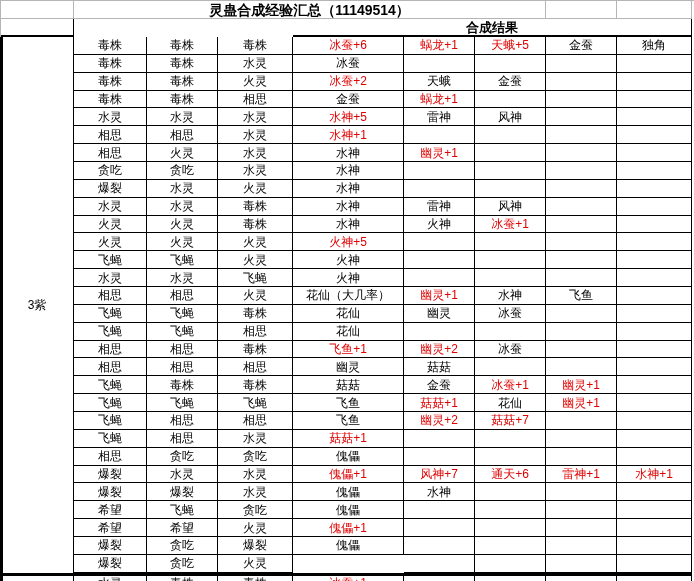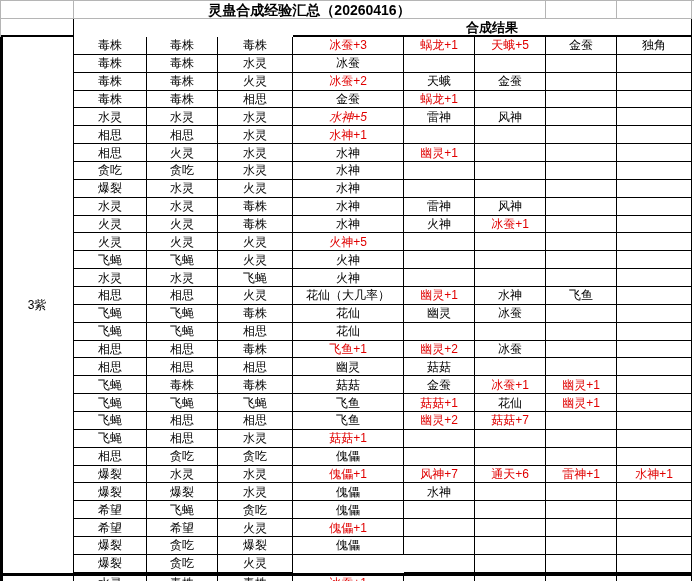--- a/index.html
+++ b/index.html
@@ -32,41 +32,41 @@
   .partial span{margin-top:1px;}
 </style>
 </head>
 <body>
 
 <div class="hline-top"></div>
 
 <div class="grid">
 
   <div class="cell lt" style="grid-row:1;grid-column:1;"></div>
-  <div class="cell lt title-cell" style="grid-row:1;grid-column:2/span 6;">灵蛊合成经验汇总（20260416）</div>
+  <div class="cell lt title-cell" style="grid-row:1;grid-column:2/span 6;">灵蛊合成经验汇总（11149514）</div>
   <div class="cell lt" style="grid-row:1;grid-column:8;"></div>
   <div class="cell lt" style="grid-row:1;grid-column:9;"></div>
 
   <div class="cell hdr" style="grid-row:2;grid-column:1;"></div>
   <div class="cell hdr" style="grid-row:2;grid-column:5/span 5;">合成结果</div>
 
   <div class="cell section-cell" style="grid-row:3/span 30;grid-column:1;">3紫</div>
 
   <div class="band" style="grid-row:33;grid-column:1/span 9;"></div>
 <div class="cell" style="grid-area: 3 / 2;">
       <span>毒株</span>
     </div>
     <div class="cell" style="grid-area: 3 / 3;">
       <span>毒株</span>
     </div>
     <div class="cell" style="grid-area: 3 / 4;">
       <span>毒株</span>
     </div>
     <div class="cell" style="grid-area: 3 / 5;">
-      <span class="red">冰蚕+3</span>
+      <span class="red">冰蚕+6</span>
     </div>
     <div class="cell" style="grid-area: 3 / 6;">
       <span class="red">蜗龙+1</span>
     </div>
     <div class="cell" style="grid-area: 3 / 7;">
       <span class="red">天蛾+5</span>
     </div>
     <div class="cell" style="grid-area: 3 / 8;">
       <span>金蚕</span>
     </div>
@@ -147,21 +147,21 @@
     </div>
     <div class="cell" style="grid-area: 7 / 2;">
       <span>水灵</span>
     </div>
     <div class="cell" style="grid-area: 7 / 3;">
       <span>水灵</span>
     </div>
     <div class="cell" style="grid-area: 7 / 4;">
       <span>水灵</span>
     </div>
-    <div class="cell" style="grid-area: 7 / 5; font-style: italic;">
+    <div class="cell" style="grid-area: 7 / 5;">
       <span class="red">水神+5</span>
     </div>
     <div class="cell" style="grid-area: 7 / 6;">
       <span>雷神</span>
     </div>
     <div class="cell" style="grid-area: 7 / 7;">
       <span>风神</span>
     </div>
     <div class="cell" style="grid-area: 7 / 8;">
       <span></span>

